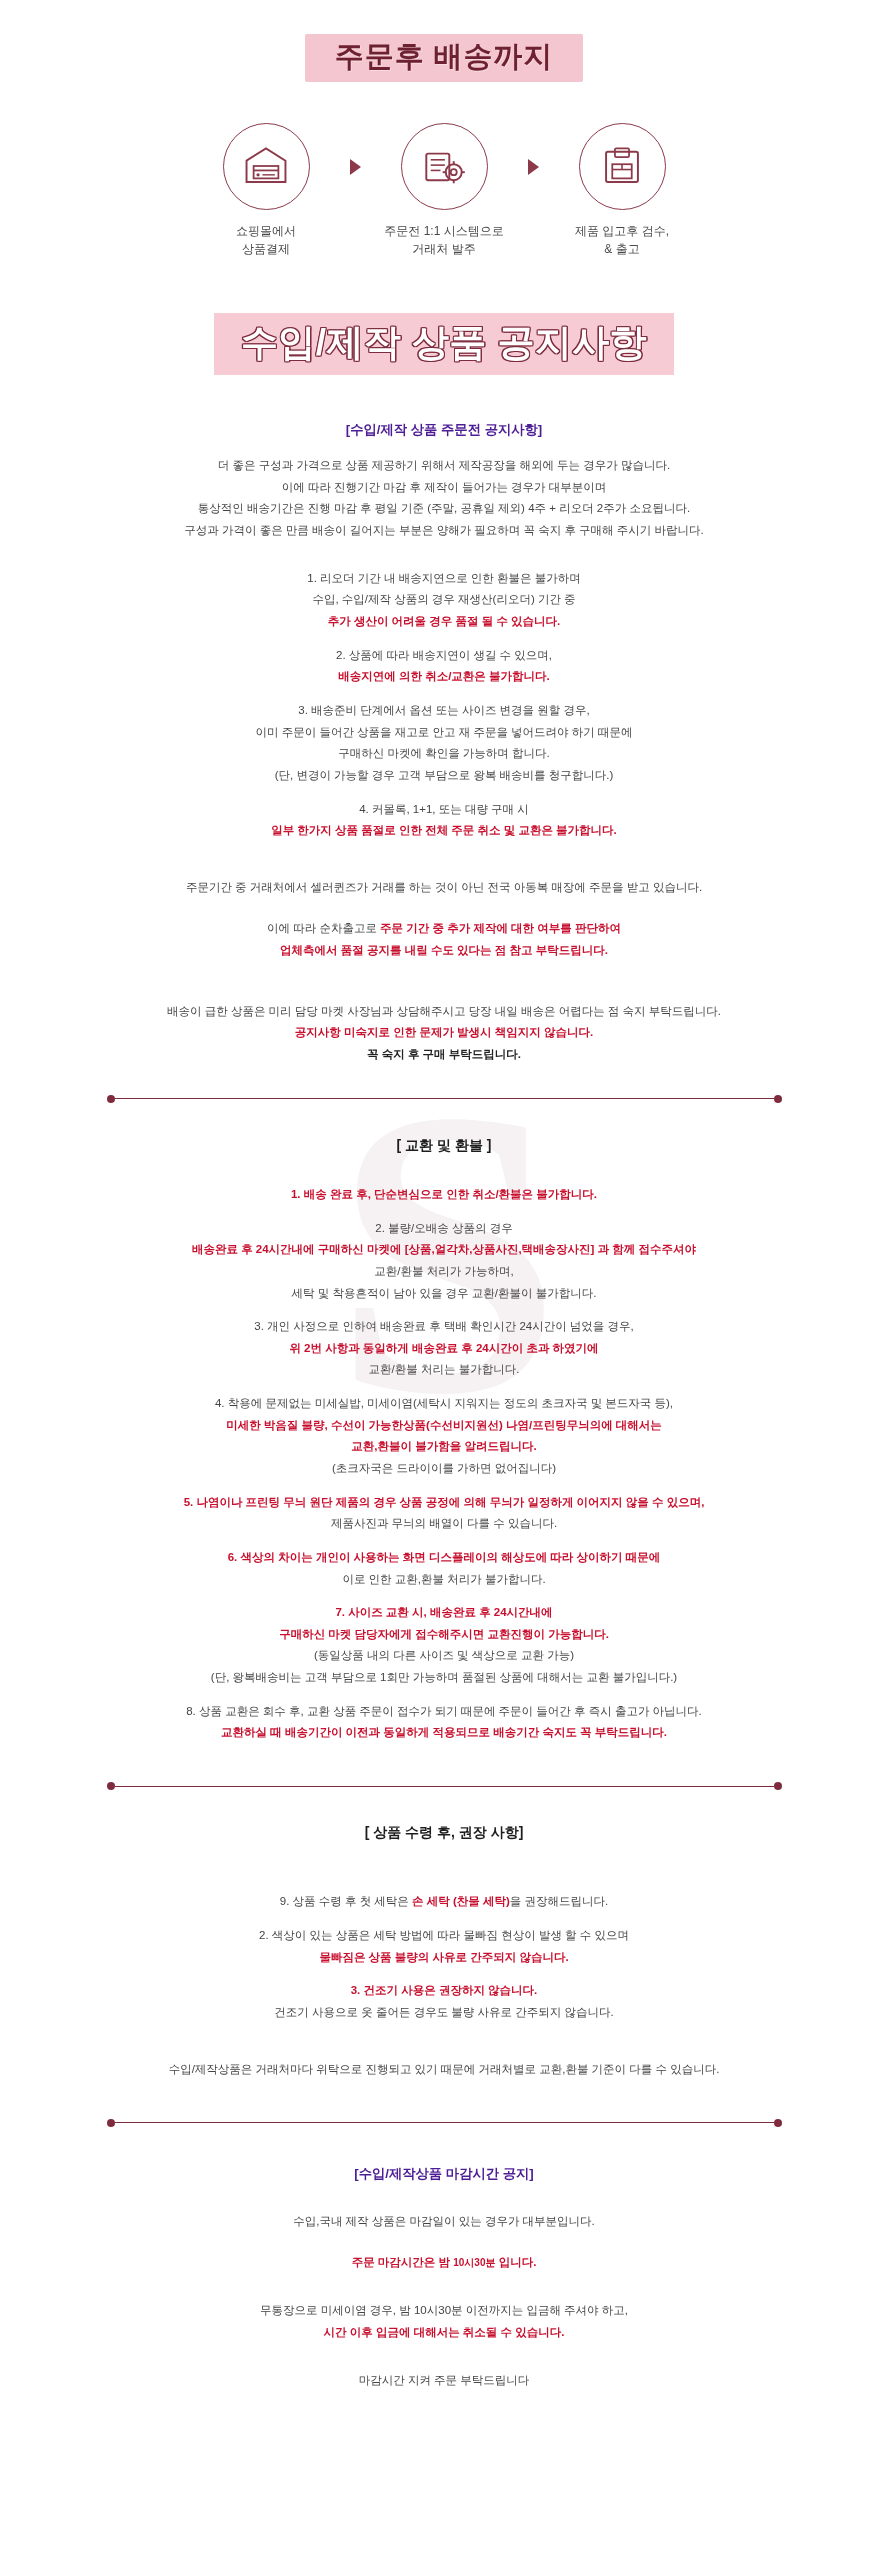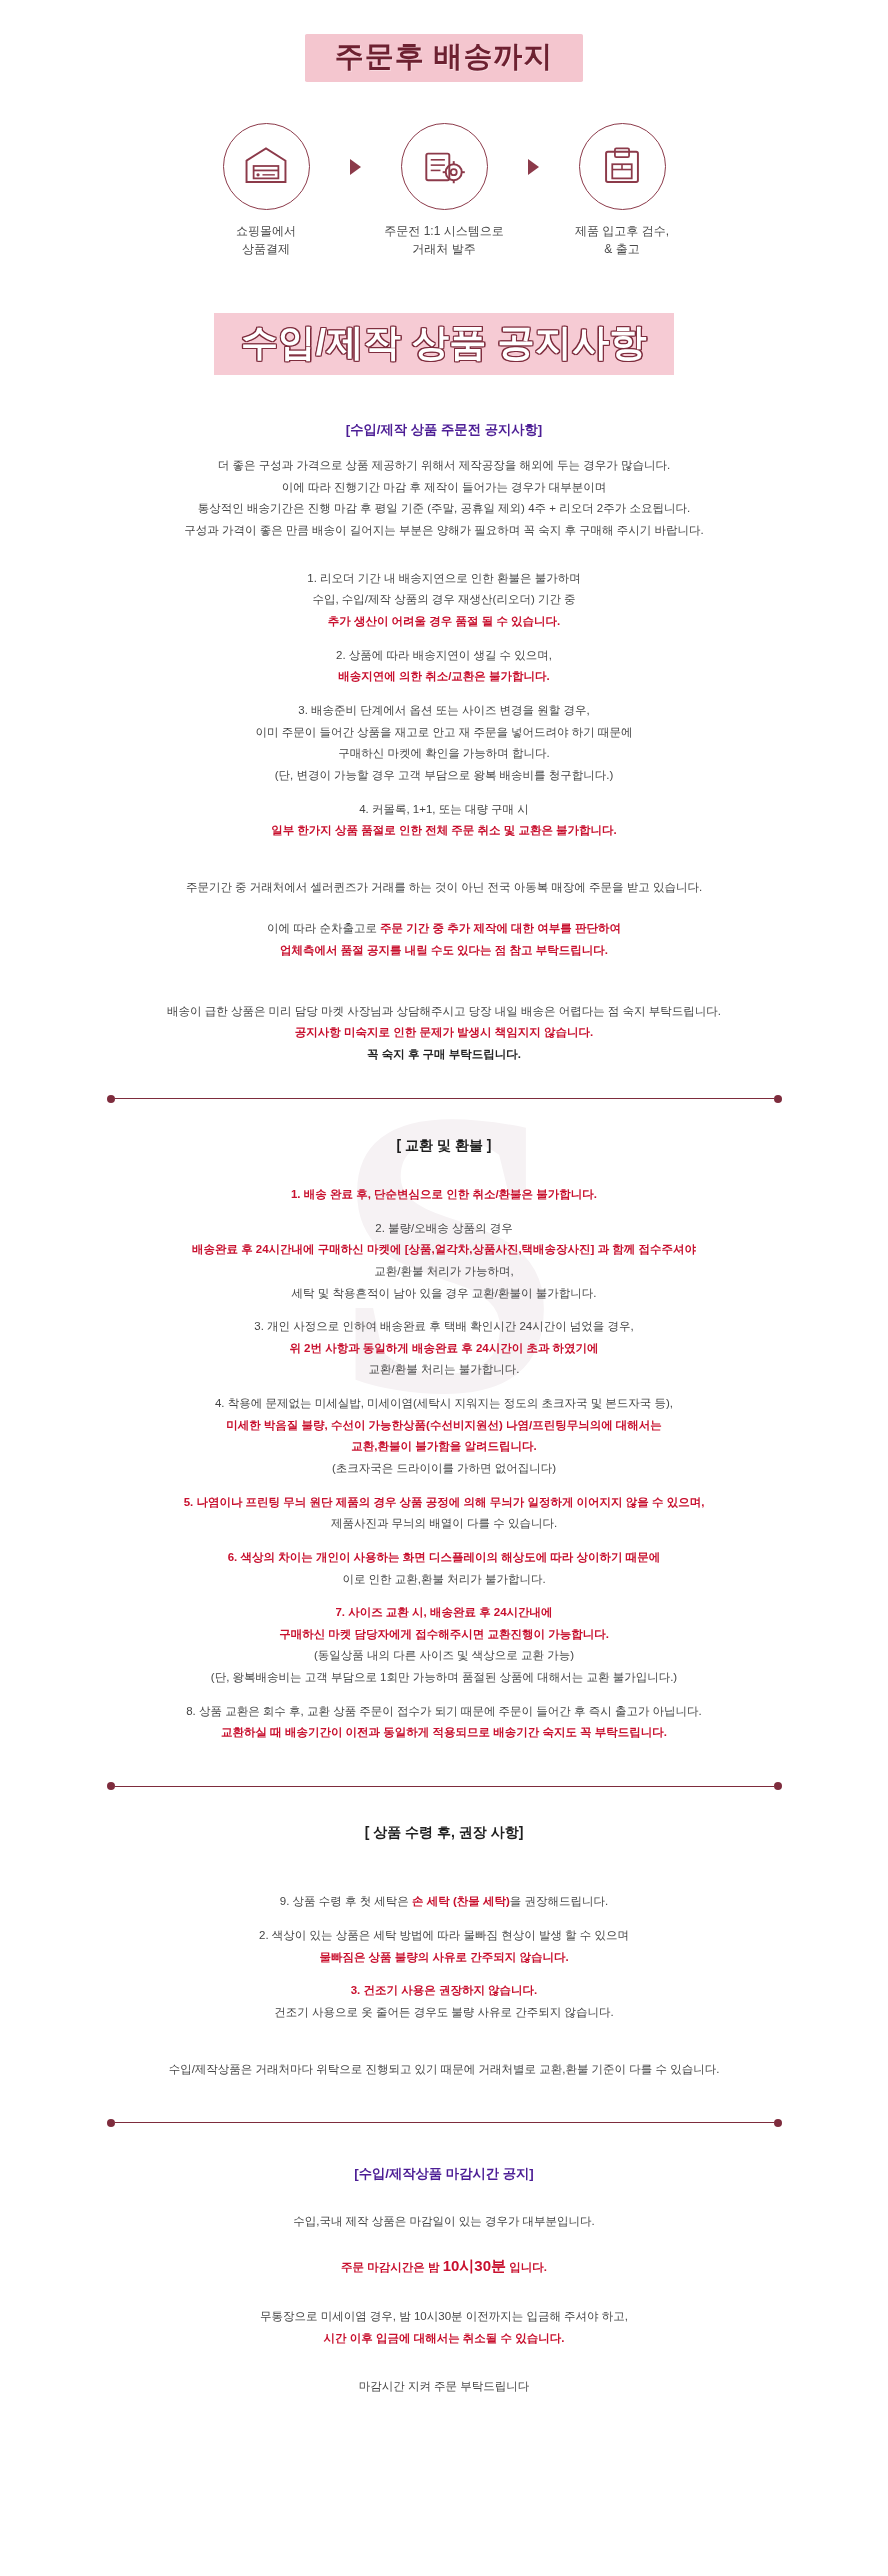--- a/index.html
+++ b/index.html
@@ -418,21 +418,21 @@
       <span class="dot right"></span>
     </div>
 
     <div class="block" style="margin-top:36px; padding-bottom:62px;">
       <div class="block-title">[수입/제작상품 마감시간 공지]</div>
 
       <div class="gap-sm"></div>
 
       <p class="para small-gap">수입,국내 제작 상품은 마감일이 있는 경우가 대부분입니다.</p>
       <p class="para red">
-        <span>주문 마감시간은 밤 </span><span style="font-size:15px;">10시30분</span><span> 입니다.</span>
+        <span>주문 마감시간은 밤 </span><span style="font-size:10px;">10시30분</span><span> 입니다.</span>
       </p>
 
       <div class="gap-md"></div>
 
       <p class="para small-gap">무통장으로 미세이염 경우, 밤 10시30분 이전까지는 입금해 주셔야 하고,</p>
       <p class="para red">시간 이후 입금에 대해서는 취소될 수 있습니다.</p>
 
       <div class="gap-md"></div>
 
       <p class="para">마감시간 지켜 주문 부탁드립니다</p>

